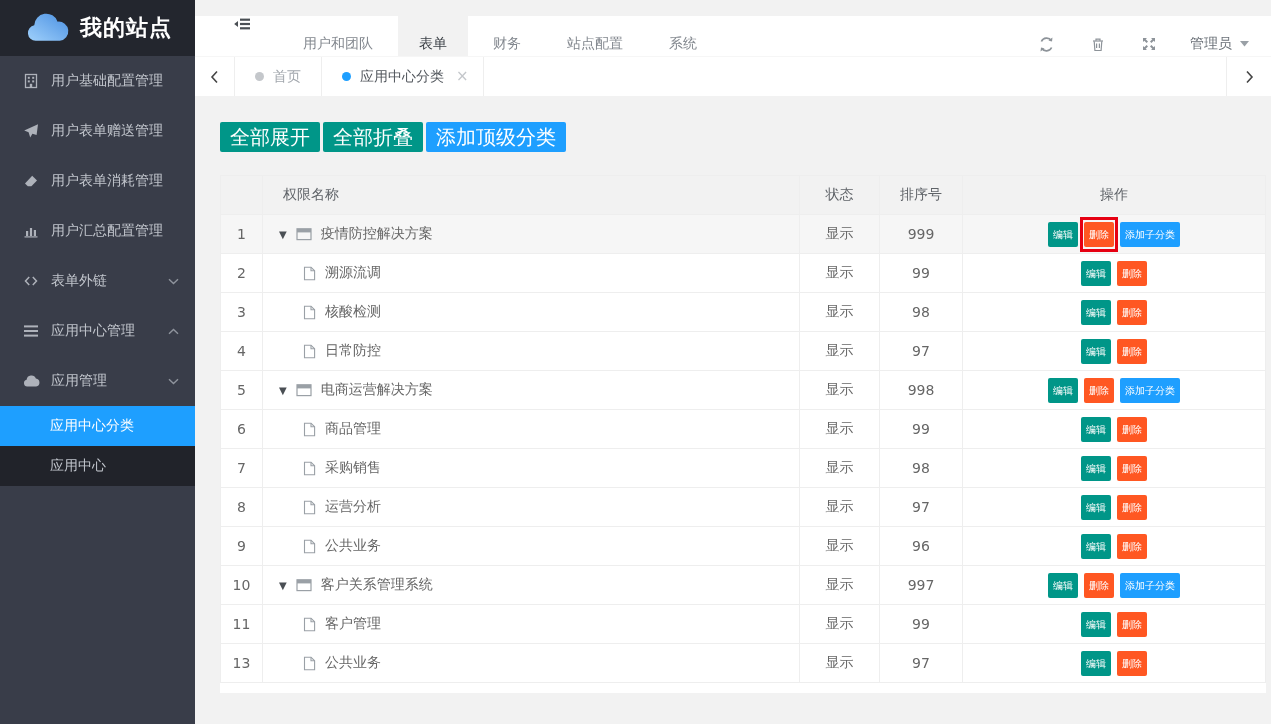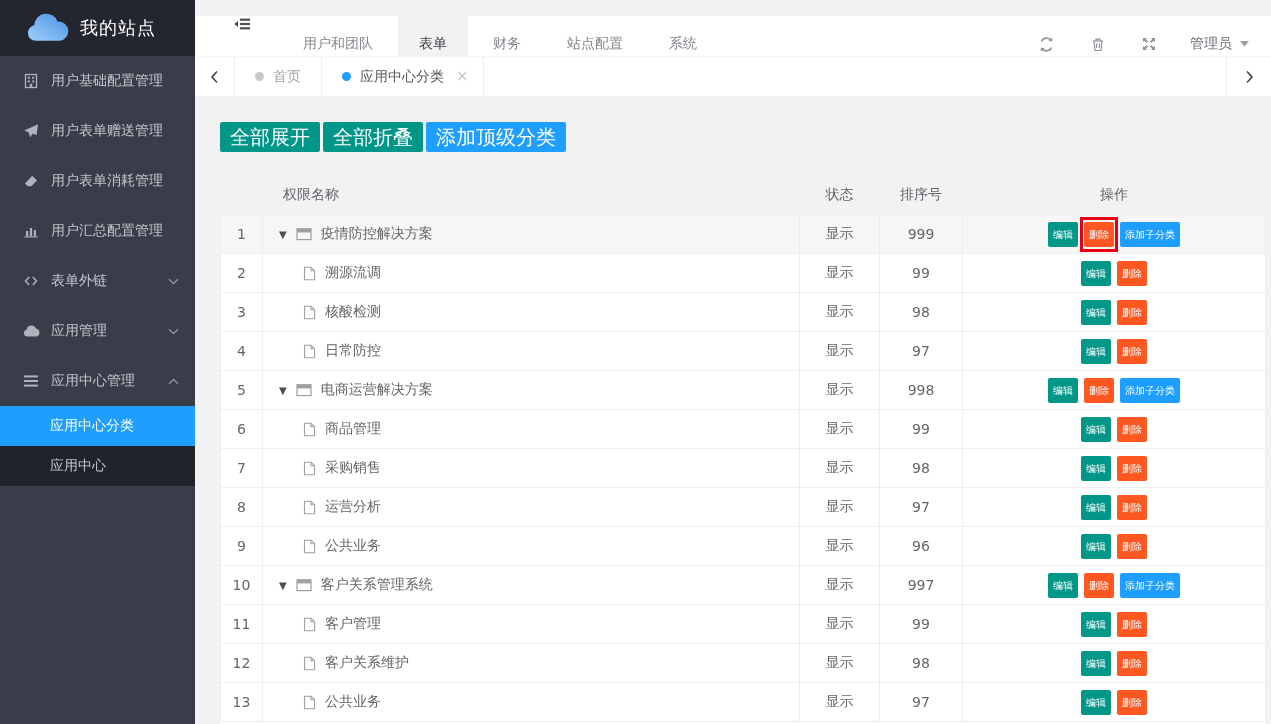--- a/index.html
+++ b/index.html
@@ -8,21 +8,21 @@
     position:relative;overflow:hidden;background:#f2f2f2;
     font-family:"DejaVu Sans","Liberation Sans",sans-serif;
     font-size:14px;color:#666;
   }
   :root{--accent:#1E9FFF;--teal:#009688;--orange:#FF5722;--hl:#e60012}
 
   
   .sidebar{position:absolute;left:0;top:0;bottom:0;width:195px;background:#393D49;z-index:3}
   .logo{height:56px;background:#23262E;display:flex;align-items:center;padding-left:24px}
   .logo svg{margin-right:10px;flex:none}
-  .logo-title{color:#fff;font-size:18px;font-weight:normal;letter-spacing:1px;white-space:nowrap}
+  .logo-title{color:#fff;font-size:22px;font-weight:bold;letter-spacing:1px;white-space:nowrap}
   .side-menu{}
   .side-item{height:50px;display:flex;align-items:center;padding:0 16px 0 22px;color:#c2c6cd;cursor:pointer;white-space:nowrap}
   .s-icon{width:18px;height:16px;margin-right:11px;color:#aeb2ba;display:inline-flex;align-items:center;justify-content:center;flex:none}
   .s-chev{margin-left:auto;color:#8f949d;display:flex}
   .side-children{background:rgba(0,0,0,.42)}
   .side-child{height:40px;display:flex;align-items:center;padding-left:50px;color:#c2c6cd;cursor:pointer}
   .side-child.active{background:var(--accent);color:#fff}
 
   
   .header{position:absolute;left:195px;right:0;top:16px;height:56px;background:#fff;display:flex;}
@@ -141,43 +141,43 @@
         </span>
         <span class="s-label">表单外链</span>
         <span class="s-chev">
           <svg width="11" height="7" viewBox="0 0 11 7" fill="none" stroke="currentColor" stroke-width="1.4">
             <path d="M1 1.2 5.5 5.6 10 1.2"></path>
           </svg>
         </span>
       </div>
       <div class="side-item">
         <span class="s-icon">
+          <svg width="16" height="14" viewBox="0 0 16 14" fill="currentColor">
+            <rect x="1" y="1.4" width="14" height="2"></rect>
+            <rect x="1" y="6" width="14" height="2"></rect>
+            <rect x="1" y="10.6" width="14" height="2"></rect>
+          </svg>
+        </span>
+        <span class="s-label">应用中心管理</span>
+        <span class="s-chev">
+          <svg width="11" height="7" viewBox="0 0 11 7" fill="none" stroke="currentColor" stroke-width="1.4">
+            <path d="M1 5.8 5.5 1.4 10 5.8"></path>
+          </svg>
+        </span>
+      </div>
+      <div class="side-item">
+        <span class="s-icon">
           <svg width="17" height="14" viewBox="0 0 17 13" fill="currentColor">
             <path d="M13.2 12H4.2A3.4 3.4 0 0 1 3.6 5.3 4.8 4.8 0 0 1 12.9 4.1 4 4 0 0 1 13.2 12z"></path>
           </svg>
         </span>
         <span class="s-label">应用管理</span>
         <span class="s-chev">
           <svg width="11" height="7" viewBox="0 0 11 7" fill="none" stroke="currentColor" stroke-width="1.4">
             <path d="M1 1.2 5.5 5.6 10 1.2"></path>
-          </svg>
-        </span>
-      </div>
-      <div class="side-item">
-        <span class="s-icon">
-          <svg width="16" height="14" viewBox="0 0 16 14" fill="currentColor">
-            <rect x="1" y="1.4" width="14" height="2"></rect>
-            <rect x="1" y="6" width="14" height="2"></rect>
-            <rect x="1" y="10.6" width="14" height="2"></rect>
-          </svg>
-        </span>
-        <span class="s-label">应用中心管理</span>
-        <span class="s-chev">
-          <svg width="11" height="7" viewBox="0 0 11 7" fill="none" stroke="currentColor" stroke-width="1.4">
-            <path d="M1 5.8 5.5 1.4 10 5.8"></path>
           </svg>
         </span>
       </div>
       <div class="side-children">
         <div class="side-child active">应用中心分类</div>
         <div class="side-child">应用中心</div>
       </div>
     </div>
 </div>
 
@@ -467,37 +467,20 @@
                   </svg>
                 </span>
                 <span>客户管理</span>
               </div>
             </td>
             <td class="c-status">显示</td>
             <td class="c-sort">99</td>
             <td class="c-actions"><span class="abtn b-edit">编辑</span><span class="abtn b-delete">删除</span></td>
           </tr>
           <tr class="row child">
-            <td class="c-index">12</td>
-            <td class="c-name">
-              <div class="name-wrap">
-                <span class="n-icon">
-                  <svg width="13" height="15" viewBox="0 0 13 15" fill="none" stroke="currentColor" stroke-width="1.1">
-                    <path d="M1.5 1.2H8l3.6 3.6v9H1.5z"></path>
-                    <path d="M8 1.2v3.6h3.6"></path>
-                  </svg>
-                </span>
-                <span>客户关系维护</span>
-              </div>
-            </td>
-            <td class="c-status">显示</td>
-            <td class="c-sort">98</td>
-            <td class="c-actions"><span class="abtn b-edit">编辑</span><span class="abtn b-delete">删除</span></td>
-          </tr>
-          <tr class="row child">
             <td class="c-index">13</td>
             <td class="c-name">
               <div class="name-wrap">
                 <span class="n-icon">
                   <svg width="13" height="15" viewBox="0 0 13 15" fill="none" stroke="currentColor" stroke-width="1.1">
                     <path d="M1.5 1.2H8l3.6 3.6v9H1.5z"></path>
                     <path d="M8 1.2v3.6h3.6"></path>
                   </svg>
                 </span>
                 <span>公共业务</span>

